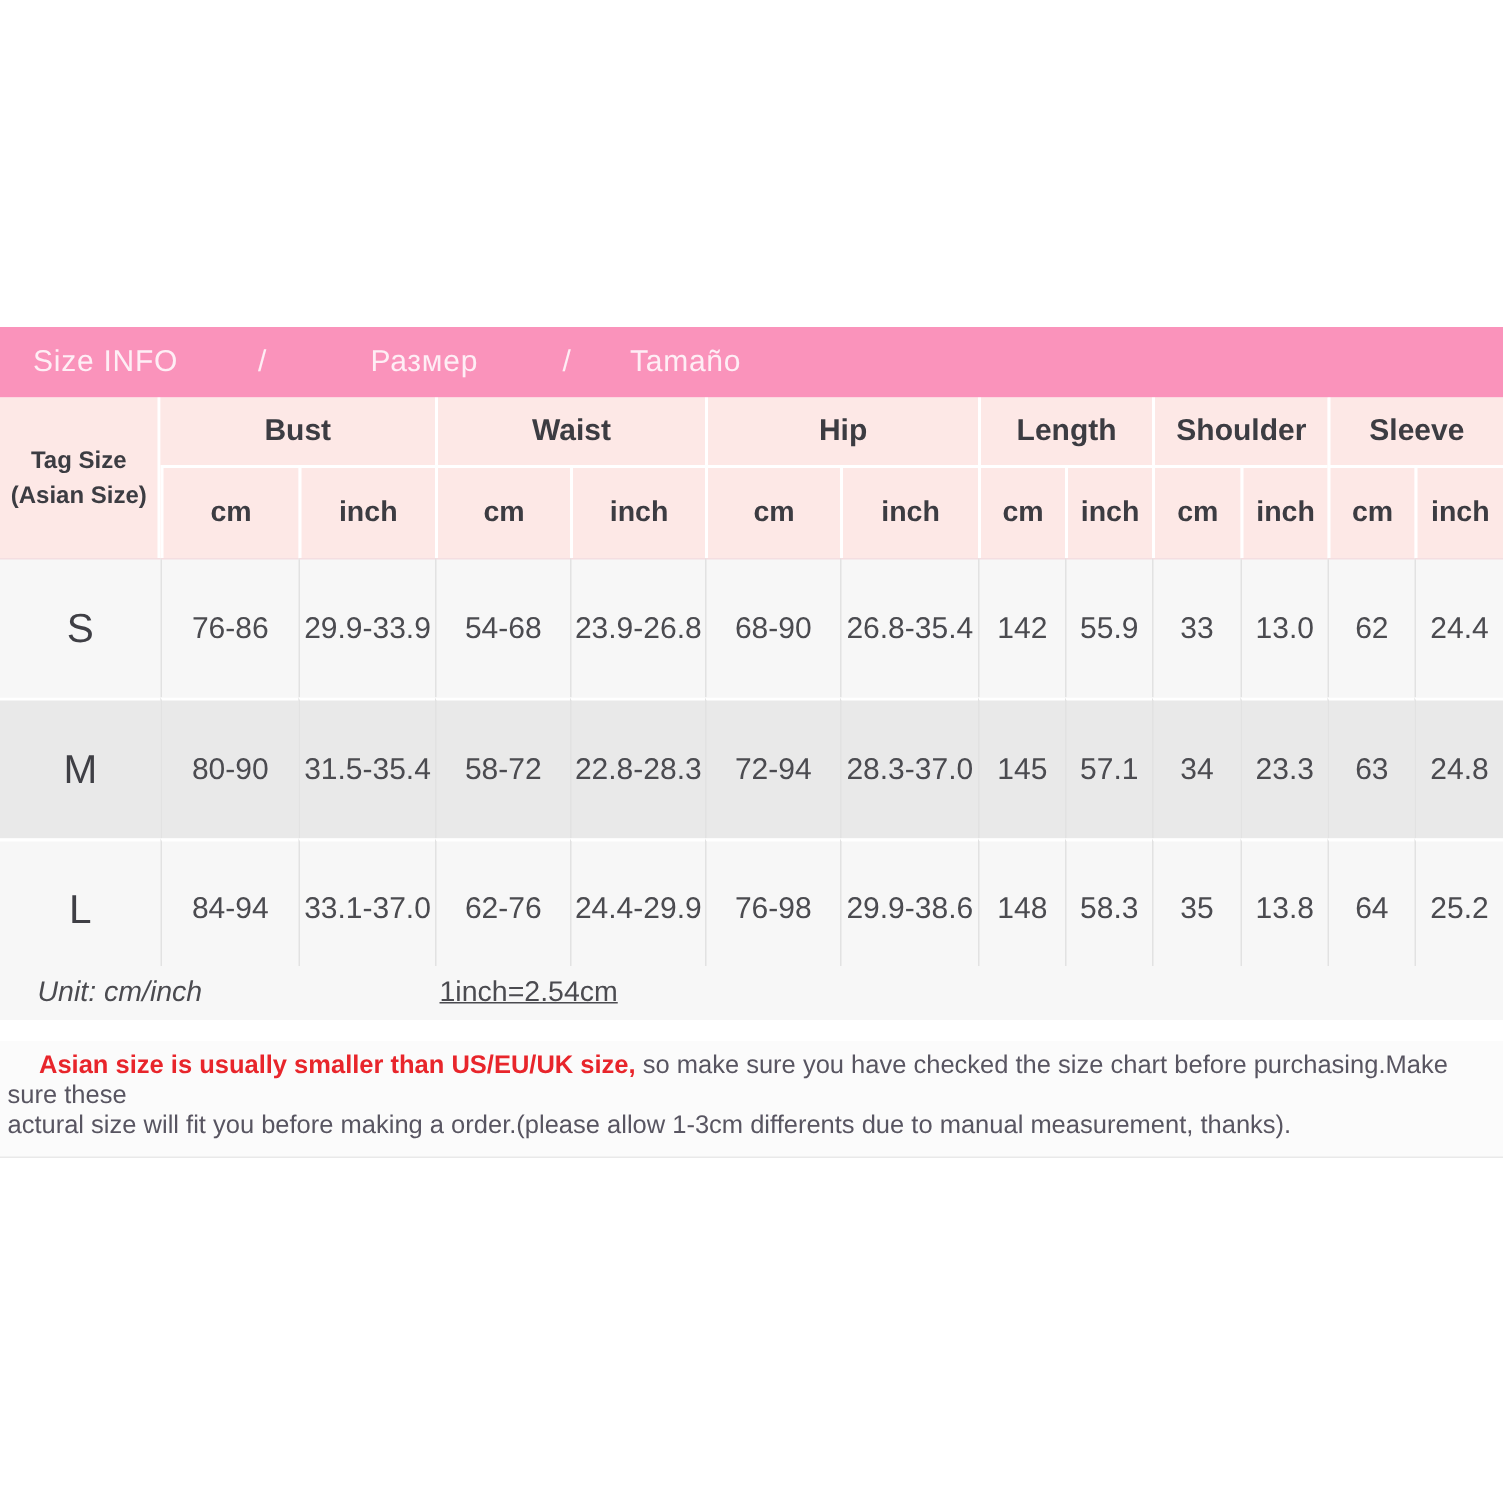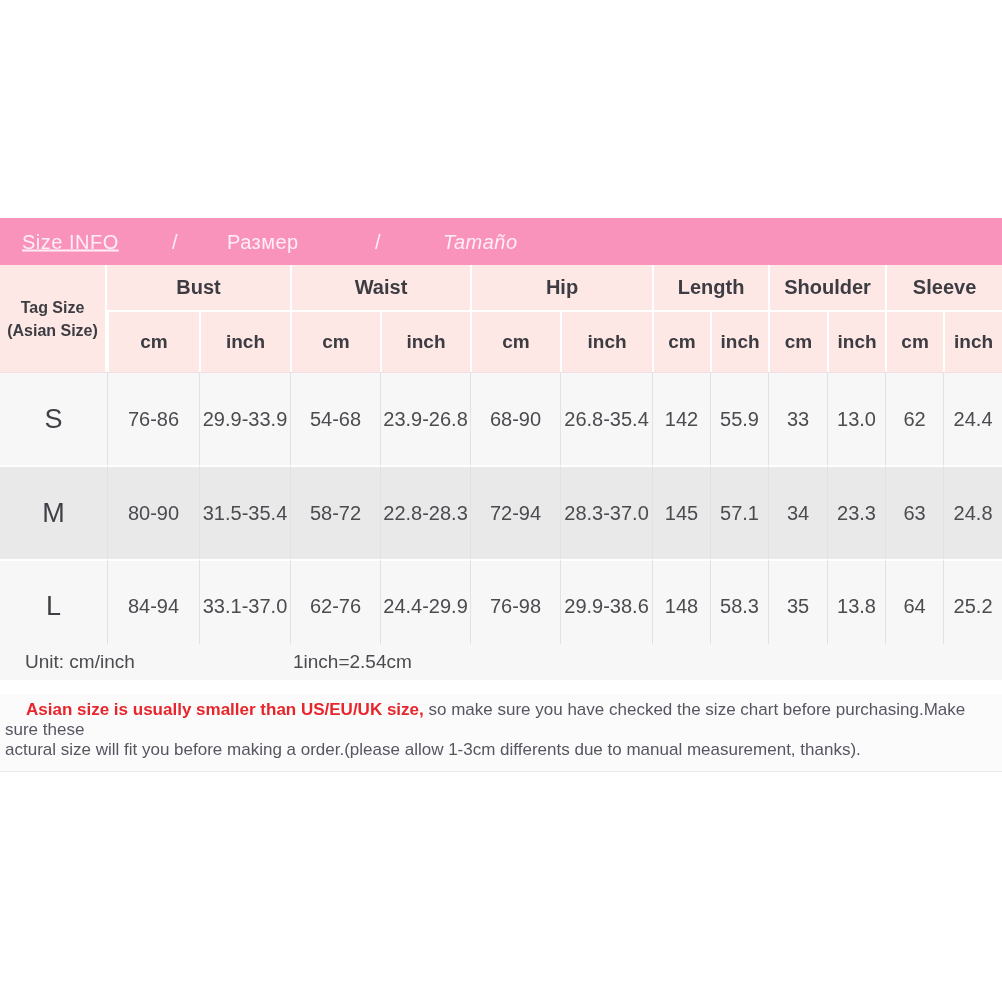--- a/index.html
+++ b/index.html
@@ -23,25 +23,25 @@
   }
   .titlebar span {
     position: absolute;
     top: 50%;
     transform: translateY(-50%);
     color: #feeef5;
     font-size: 20px;
     letter-spacing: 0.5px;
     white-space: nowrap;
   }
-  .t-seg-0 { left: 22px; text-decoration: underline; }
+  .t-seg-0 { left: 22px; }
   .t-seg-1 { left: 172px; }
-  .t-seg-2 { left: 227px; }
+  .t-seg-2 { left: 247px; }
   .t-seg-3 { left: 375px; }
-  .t-seg-4 { left: 443px; font-style: italic; }
+  .t-seg-4 { left: 420px; }
 
   
   table.size-table {
     position: absolute;
     top: 265px; left: 0;
     width: 1002px;
     border-collapse: separate;
     border-spacing: 0;
     table-layout: fixed;
   }
@@ -98,22 +98,22 @@
     width: 1002px; height: 36px;
     background: #f7f7f7;
   }
   .unit-strip span {
     position: absolute;
     top: 50%; transform: translateY(-50%);
     font-size: 19px;
     color: #4b4b50;
     white-space: nowrap;
   }
-  .unit-label { left: 25px; }
-  .unit-conv  { left: 293px; }
+  .unit-label { left: 25px; font-style: italic; }
+  .unit-conv  { left: 293px; text-decoration: underline; }
 
   
   .note {
     position: absolute;
     top: 694px; left: 0;
     width: 1002px; height: 78px;
     background: #fbfbfb;
     border-bottom: 1px solid #e9e9e9;
     padding: 6px 0 0 5px;
     font-size: 17px;

